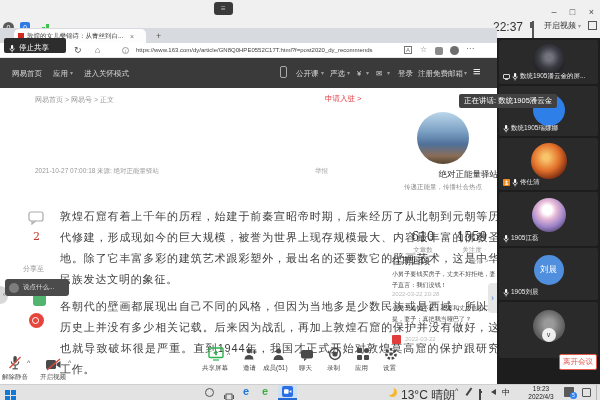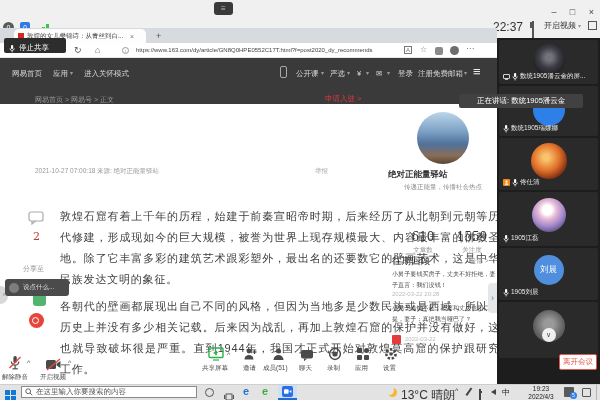--- a/index.html
+++ b/index.html
@@ -11,34 +11,34 @@
   
   .mtg-header{left:0;top:0;width:600px;height:38px;background:#f0f0f0}
   .pill{height:13px;background:#3a3a3a;border-radius:3px;color:#fff;font-size:8px;line-height:13px;
     padding:0 7px;display:flex;align-items:center;gap:7px}
   .winbtn{font-size:9px;color:#444;margin-left:9px;cursor:default}
   
   .tabbar{left:0;top:28px;width:497px;height:15px;background:#d7dadf}
   .tab{left:14px;top:29px;width:132px;height:14px;background:#fdfdfd;border-radius:5px 5px 0 0;
     display:flex;align-items:center;gap:3px;padding:0 4px}
   .toolbar{left:0;top:43px;width:497px;height:15px;background:#fff;border-bottom:1px solid #e6e6e6}
-  .sitenav{left:0;top:58px;width:497px;height:46px;background:#3a3a3a;color:#d8d8d8;font-size:7.5px}
+  .sitenav{left:0;top:58px;width:497px;height:30px;background:#3a3a3a;color:#d8d8d8;font-size:7.5px}
   .navitem{position:absolute;top:11px;color:#d8d8d8}
   .caret{font-size:6px;color:#9a9a9a}
   
   .bodytext{font-size:11px;line-height:21px;letter-spacing:.8px;color:#3d3d3d;text-align:justify}
   .railtxt{font-size:6px;line-height:10.5px;color:#444;letter-spacing:.1px}
   
   .sidebar{left:497px;top:38px;width:103px;height:347px;background:#1d1d1d}
   .tile{position:absolute;left:2px;width:99px;background:#2a2a2a;border-radius:2px}
   .tlabel{position:absolute;left:4px;bottom:3px;right:2px;display:flex;align-items:center;gap:2px;
     font-size:6.5px;color:#ececec;white-space:nowrap;overflow:hidden}
   .av{border-radius:50%;position:absolute;left:50%;transform:translateX(-50%)}
   .tooltipchip{height:14px;background:#414141;border-radius:2px;color:#fff;font-size:7.5px;
-    line-height:14px;padding:0 18px;white-space:nowrap}
+    line-height:14px;padding:0 5px;white-space:nowrap}
   .hostbadge{width:7px;height:7px;background:#f08c1e;border-radius:1px;display:inline-flex;
     align-items:center;justify-content:center;flex:none}
   
   .mlabel{position:absolute;font-size:6.5px;color:#4a4a4a;white-space:nowrap}
   .leave{left:559px;top:354px;width:38px;height:16px;background:#fff;border:1px solid #e2584d;
     border-radius:2px;color:#e2584d;font-size:7.5px;line-height:14px;text-align:center}
   
   .taskbar{left:0;top:384px;width:600px;height:16px;background:#e3e3e3;border-top:1px solid #cfcfcf}
   .searchbox{left:21px;top:386px;width:176px;height:12px;background:#fff;border:1px solid #8a8a8a;
     display:flex;align-items:center;gap:3px;padding:0 3px;font-size:7.5px;color:#555}
@@ -152,21 +152,21 @@
     <span style="width:10px;height:10px;border-radius:50%;background:#7d7d7d;flex:none"></span>
     <span class="nowrap" style="font-size:6.5px;color:#ddd">说点什么...</span>
   </div>
   <span class="abs" style="left:29px;top:313px;width:15px;height:15px;border-radius:50%;background:#e6453c">
       <span style="position:absolute;left:3px;top:4px;width:7px;height:7px;border-radius:50%;border:1.5px solid #fff"></span>
     </span>
   <span class="abs" style="left:0;top:286px;width:8px;height:18px;background:#d8d8d8;border-radius:0 9px 9px 0;color:#888;font-size:7px;line-height:18px;text-align:center">‹</span>
 
   
   <span class="abs" style="left:417px;top:112px;width:52px;height:52px;border-radius:50%;background:linear-gradient(180deg,#bcd6ea 0%,#7ba0c4 38%,#50719a 62%,#8a6d58 84%,#56452f 100%)"></span>
-  <div class="abs" style="left:388px;top:169px;width:110px;text-align:left;font-size:8.5px;font-weight:bold;color:#333">绝对正能量驿站</div>
+  <div class="abs" style="left:388px;top:169px;width:110px;text-align:right;font-size:8.5px;font-weight:normal;color:#333">绝对正能量驿站</div>
   <div class="abs" style="left:386px;top:183px;width:114px;text-align:center;font-size:6.5px;color:#8d8d8d">传递正能量，传播社会热点</div>
   <div class="abs" style="left:400px;top:230px;width:46px;text-align:center;font-size:12px;color:#333;font-family:'DejaVu Serif',serif">610</div>
   <div class="abs" style="left:400px;top:246px;width:46px;text-align:center;font-size:6.5px;color:#9a9a9a">文章数</div>
   <div class="abs" style="left:448px;top:230px;width:48px;text-align:center;font-size:12px;color:#333;font-family:'DejaVu Serif',serif">1559</div>
   <div class="abs" style="left:448px;top:246px;width:48px;text-align:center;font-size:6.5px;color:#9a9a9a">关注度</div>
 
   
   <span class="abs" style="left:392px;top:255px;font-size:9.5px;font-weight:normal;color:#222">往期回顾</span>
   <span class="abs" style="left:470px;top:257px;font-size:6.5px;color:#999">全部 &gt;</span>
   <div class="abs railtxt" style="left:392px;top:269px;width:108px">小舅子要钱买房子，丈夫不好拒绝，妻子直言：我们没钱！</div>
@@ -349,27 +349,20 @@
   
   <div class="abs taskbar"></div>
   <span class="abs" style="left:5px;top:387px">
     <svg width="11" height="11" viewBox="0 0 11 11">
         <rect x="0" y="0" width="5" height="5" fill="#1079d8"></rect>
         <rect x="6" y="0" width="5" height="5" fill="#1079d8"></rect>
         <rect x="0" y="6" width="5" height="5" fill="#1079d8"></rect>
         <rect x="6" y="6" width="5" height="5" fill="#1079d8"></rect>
       </svg>
   </span>
-  <div class="abs searchbox">
-    <svg width="8" height="8" viewBox="0 0 8 8">
-        <circle cx="3.2" cy="3.2" r="2.4" fill="none" stroke="#666" stroke-width="1"></circle>
-        <line x1="5" y1="5" x2="7.3" y2="7.3" stroke="#666" stroke-width="1"></line>
-      </svg>
-    <span class="nowrap">在这里输入你要搜索的内容</span>
-  </div>
   <span class="abs" style="left:205px;top:388px;width:9px;height:9px;border:1.5px solid #555;border-radius:50%"></span>
   <span class="abs" style="left:224px;top:388px">
     <svg width="10" height="10" viewBox="0 0 10 10">
         <rect x="2" y="2" width="6" height="6" fill="none" stroke="#555" stroke-width="1"></rect>
         <rect x="0" y="3" width="1.2" height="4" fill="#555"></rect>
         <rect x="8.8" y="3" width="1.2" height="4" fill="#555"></rect>
       </svg>
   </span>
   <span class="abs" style="left:243px;top:385px;font-size:11px;font-weight:bold;color:#1e78d7">e</span>
   <span class="abs" style="left:262px;top:385px;font-size:11px;font-weight:bold;color:#3fae49">e</span>

